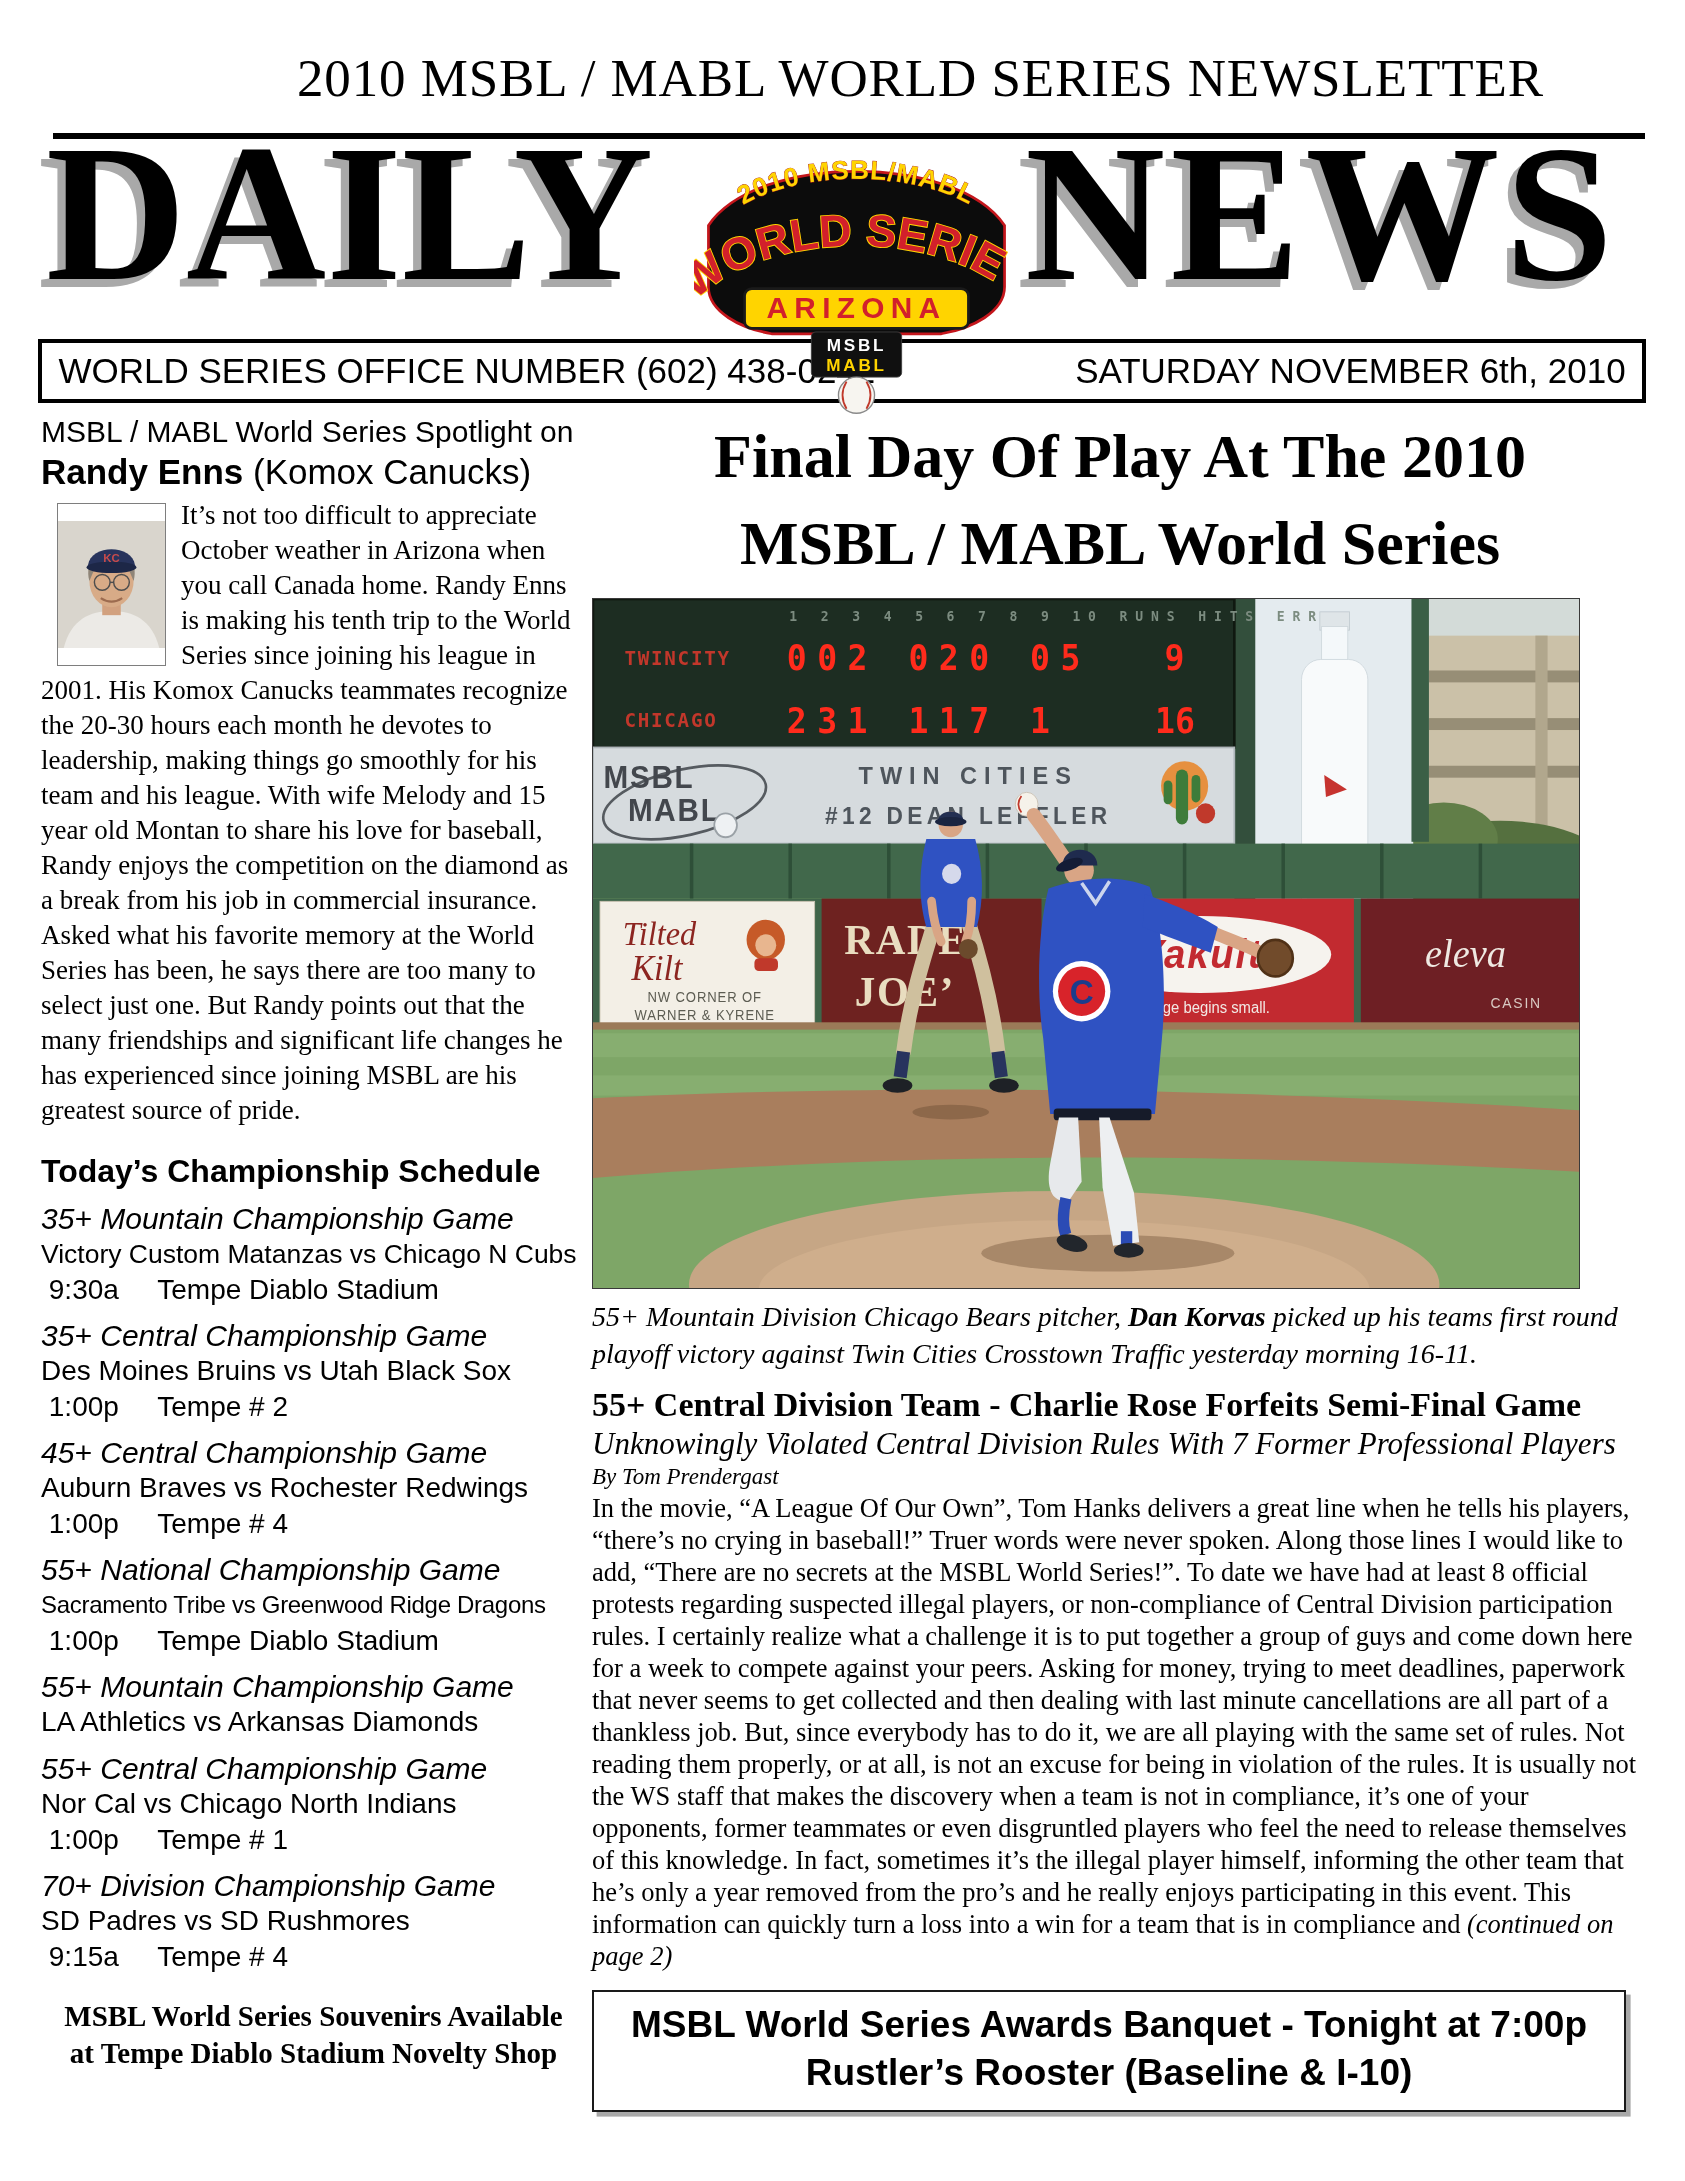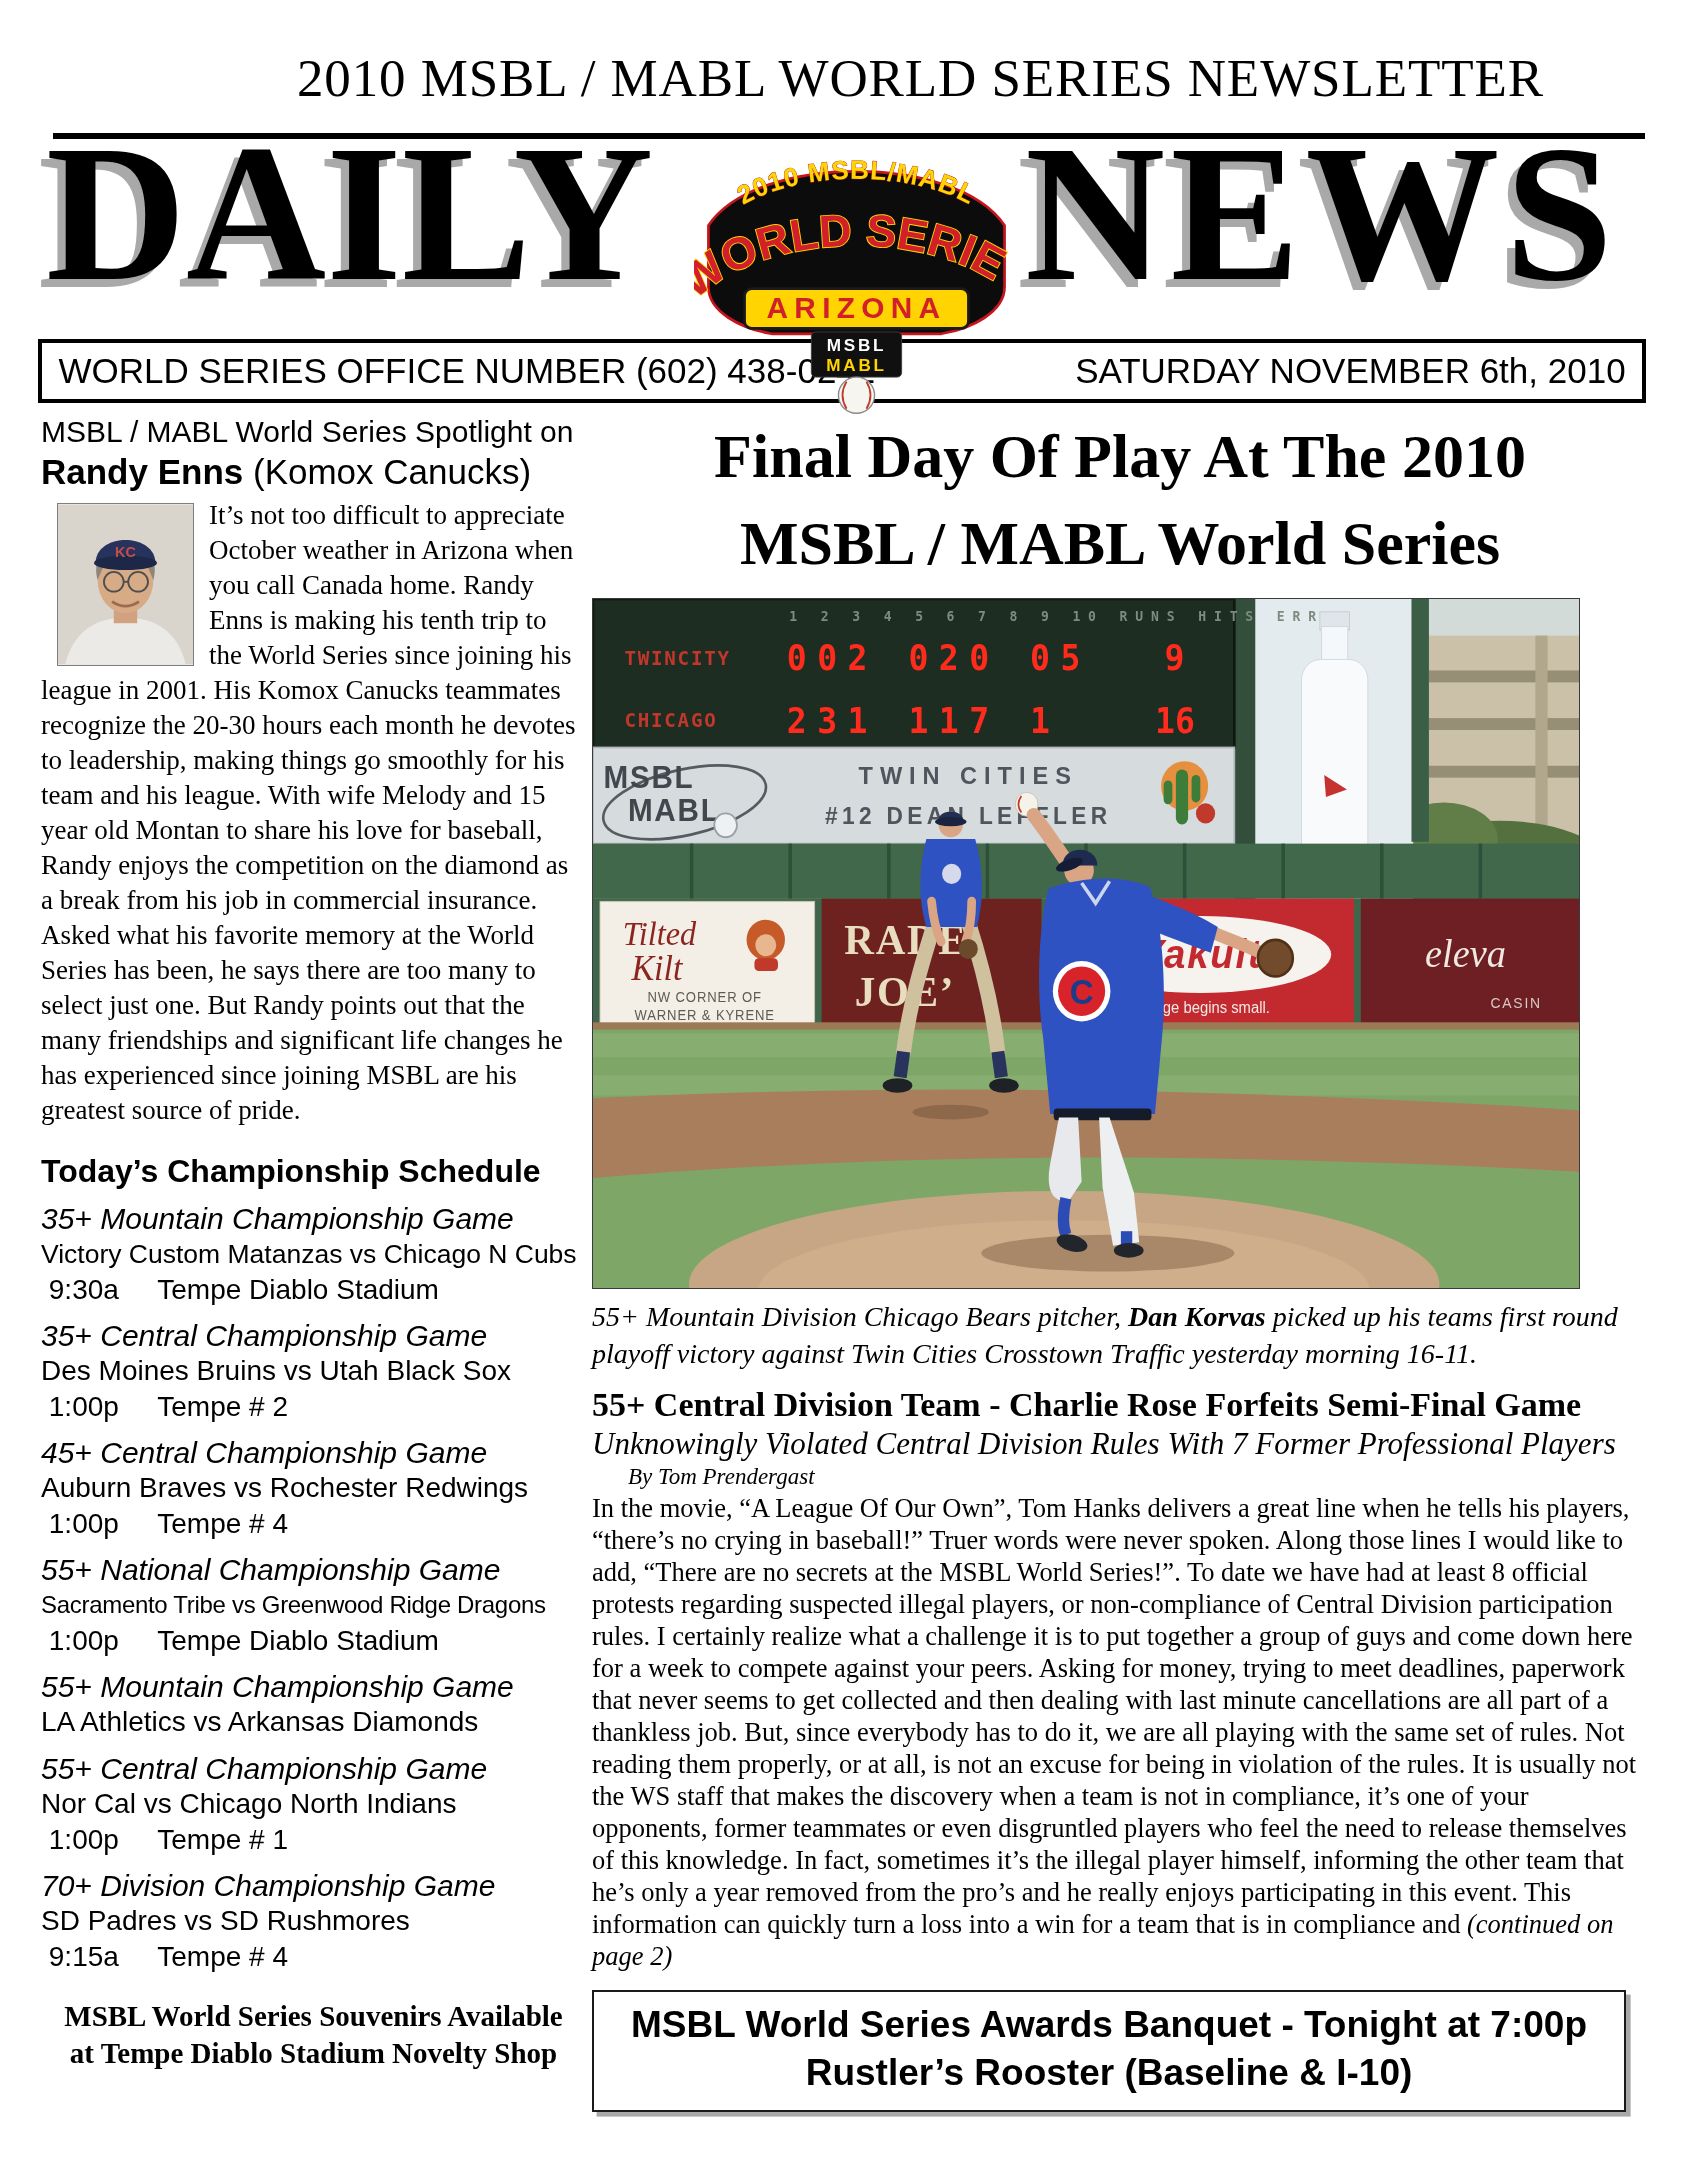--- a/index.html
+++ b/index.html
@@ -22,41 +22,41 @@
            font-family:"Liberation Sans",sans-serif;font-size:35px;padding:0 16.4px;background:#fff;}
 
   
   .left-col{position:absolute;left:41px;top:413px;width:545px;}
   .right-col{position:absolute;left:592px;top:413px;width:1056px;}
 
   
   .spot-h1{font-family:"Liberation Sans",sans-serif;font-size:30px;line-height:37px;}
   .spot-h2{font-family:"Liberation Sans",sans-serif;font-size:35px;line-height:44px;margin-bottom:3.7px;}
   .spot-h2 b{font-weight:bold;}
-  .headshot{float:left;width:137px;height:163px;margin:5.5px 14.6px 3.7px 16.4px;border:1.8px solid #7e7e7e;box-sizing:border-box;}
+  .headshot{float:left;width:109px;height:163px;margin:5.5px 14.6px 3.7px 16.4px;border:1.8px solid #7e7e7e;box-sizing:border-box;}
   .headshot svg{display:block;width:100%;height:100%;}
   .spot-body{font-size:27px;line-height:35px;text-align:left;}
   .sched-head{margin-top:24px;font-family:"Liberation Sans",sans-serif;font-weight:bold;font-size:32px;line-height:38px;}
   .game{margin-top:12px;font-family:"Liberation Sans",sans-serif;}
   .game .division{font-style:italic;font-size:30px;line-height:34px;}
   .game .matchup{font-size:28px;line-height:36px;white-space:nowrap;}
   .game .matchup.t1{font-size:26.5px;}
   .game .matchup.t2{font-size:24px;letter-spacing:-0.3px;}
   .game .timeline{font-size:28px;line-height:35px;white-space:pre;}
   .souvenir{margin-top:24px;text-align:center;font-weight:bold;font-size:29px;line-height:37px;}
 
   
   .headline{text-align:center;font-weight:bold;font-size:62px;line-height:87px;letter-spacing:0;}
   .photo-wrap{margin-top:11px;width:988px;height:691px;border:1.8px solid #3a3a3a;box-sizing:border-box;position:relative;background:#7ea667;}
   .photo-wrap svg{display:block;width:100%;height:100%;}
   .caption{margin-top:9.1px;font-style:italic;font-size:28px;line-height:37px;width:1042px;}
   .caption b{font-weight:bold;}
   .art-head{margin-top:12.8px;font-weight:bold;font-size:34px;line-height:40px;}
   .art-sub{font-style:italic;font-size:31px;line-height:38px;}
-  .byline{font-style:italic;font-size:23px;line-height:27.4px;margin-left:36px;}
+  .byline{font-style:italic;font-size:23px;line-height:27.4px;}
   .art-body{font-size:26.5px;line-height:32px;margin-top:1.8px;text-align:left;}
   .art-body .cont{font-style:italic;}
   .banquet{margin-top:18px;width:1034px;box-sizing:border-box;border:2.7px solid #1a1a1a;
            box-shadow:4.6px 4.6px 0 #a8a8a8;text-align:center;font-family:"Liberation Sans",sans-serif;
            font-weight:bold;font-size:37px;line-height:48px;padding:9.1px 0 12.8px;background:#fff;}
 
   
   svg text{font-family:"Liberation Sans",sans-serif;}
   svg .led{font-family:"DejaVu Sans Mono",monospace;font-weight:bold;}
   svg .serifT{font-family:"Liberation Serif",serif;}

